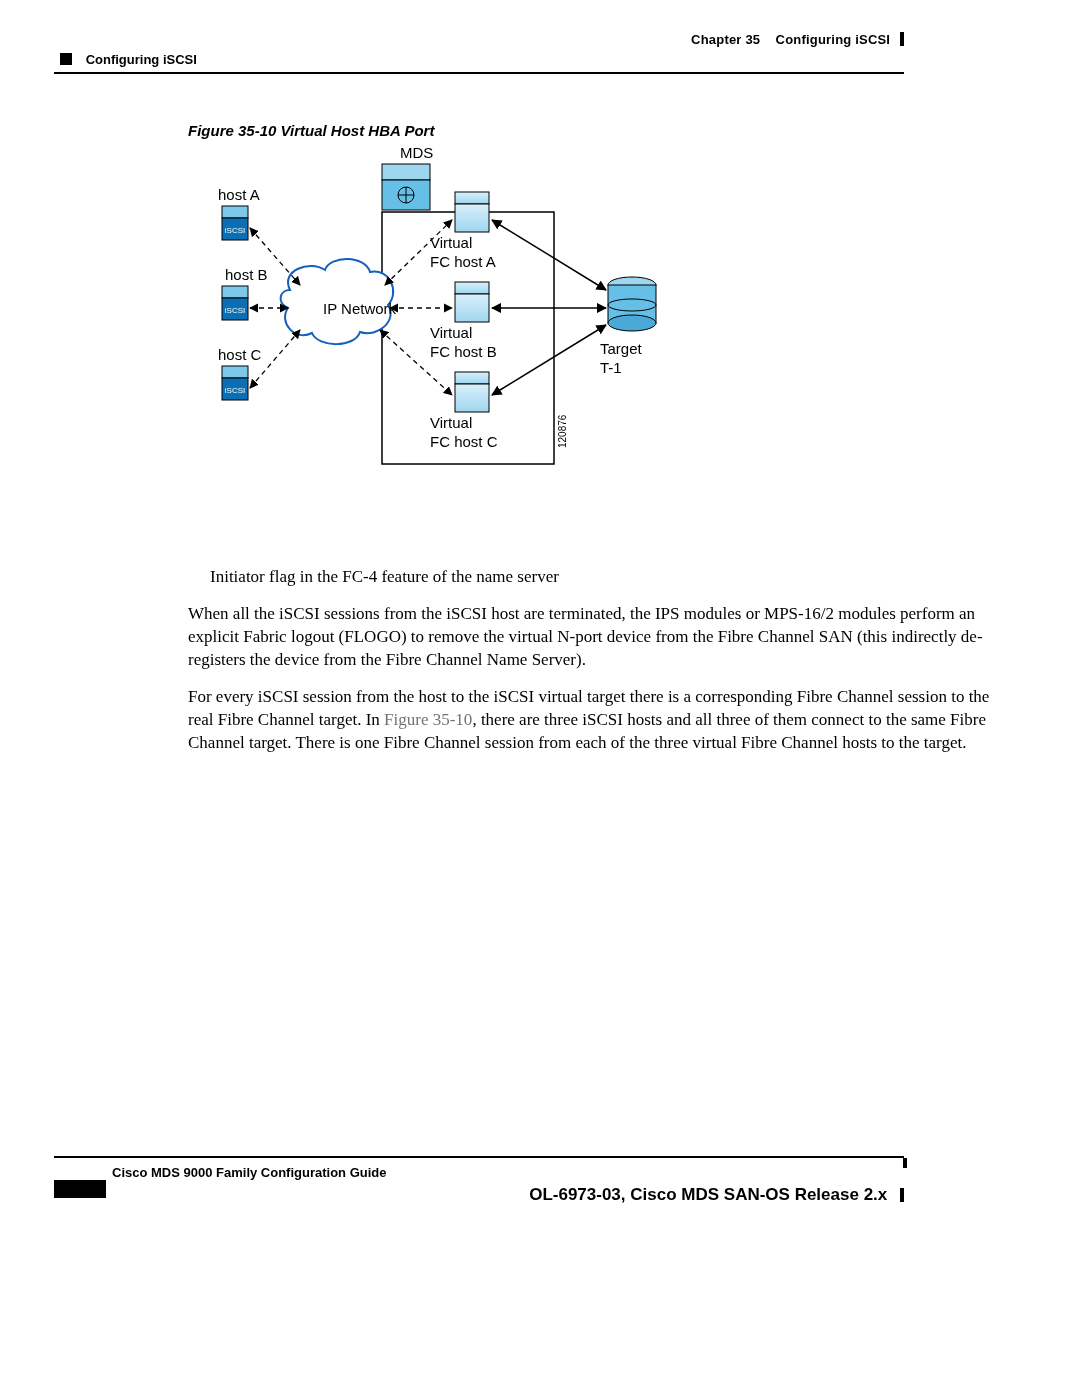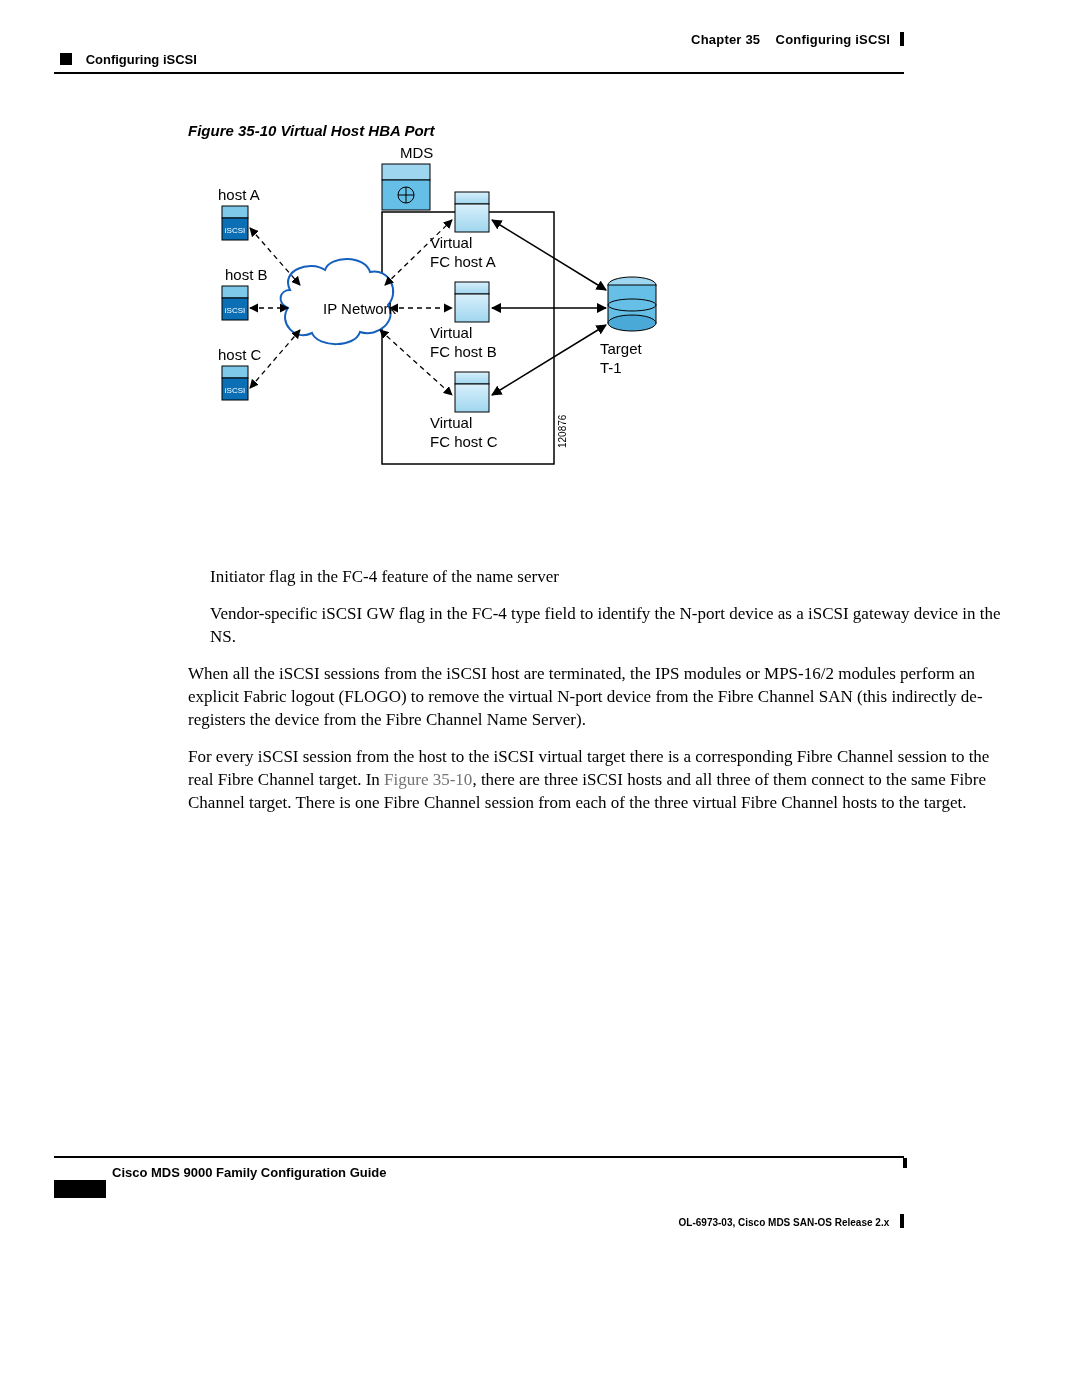--- a/index.html
+++ b/index.html
@@ -110,23 +110,23 @@
     font-weight: bold; font-size: 13px;
   }
   .footer-page-box {
     position: absolute;
     left: 54px; top: 1180px;
     width: 52px; height: 18px;
     background: #000;
   }
   .footer-release {
     position: absolute;
-    right: 48px; top: 1214px;
-    font-family: Arial, Helvetica, sans-serif;
-    font-weight: bold; font-size: 10px;
+    right: 48px; top: 1185px;
+    font-family: Arial, Helvetica, sans-serif;
+    font-weight: bold; font-size: 17px;
   }
   .footer-small-bar {
     position: absolute;
     top: 1158px; right: 45px;
     width: 4px; height: 10px;
     background: #000;
   }
   .footer-release-bar {
     display: inline-block;
     width: 4px; height: 14px;
@@ -261,21 +261,20 @@
     <div class="dia-text center" style="left:400px; top:190px; width:70px;">
       <span>Target</span><br>
       <span>T-1</span>
     </div>
 
     <div class="dia-text" style="left:357px; top:298px; font-size:10px; transform:rotate(-90deg); transform-origin:left top;">120876</div>
   </div>
 
   <div class="body">
     <p class="sub">Initiator flag in the FC-4 feature of the name server</p>
-    <p class="sub">Vendor-specific iSCSI GW flag in the FC-4 type field to identify the N-port device as a iSCSI gateway device in the NS.</p>
 
     <p class="body-p">When all the iSCSI sessions from the iSCSI host are terminated, the IPS modules or MPS-16/2 modules perform an explicit Fabric logout (FLOGO) to remove the virtual N-port device from the Fibre Channel SAN (this indirectly de-registers the device from the Fibre Channel Name Server).</p>
 
     <p class="body-p">
       <span>For every iSCSI session from the host to the iSCSI virtual target there is a corresponding Fibre Channel session to the real Fibre Channel target. In </span><a href="#" class="fig-ref">Figure 35-10</a><span>, there are three iSCSI hosts and all three of them connect to the same Fibre Channel target. There is one Fibre Channel session from each of the three virtual Fibre Channel hosts to the target.</span>
     </p>
   </div>
 
   <div class="footer-rule"></div>
   <div class="footer-small-bar"></div>

